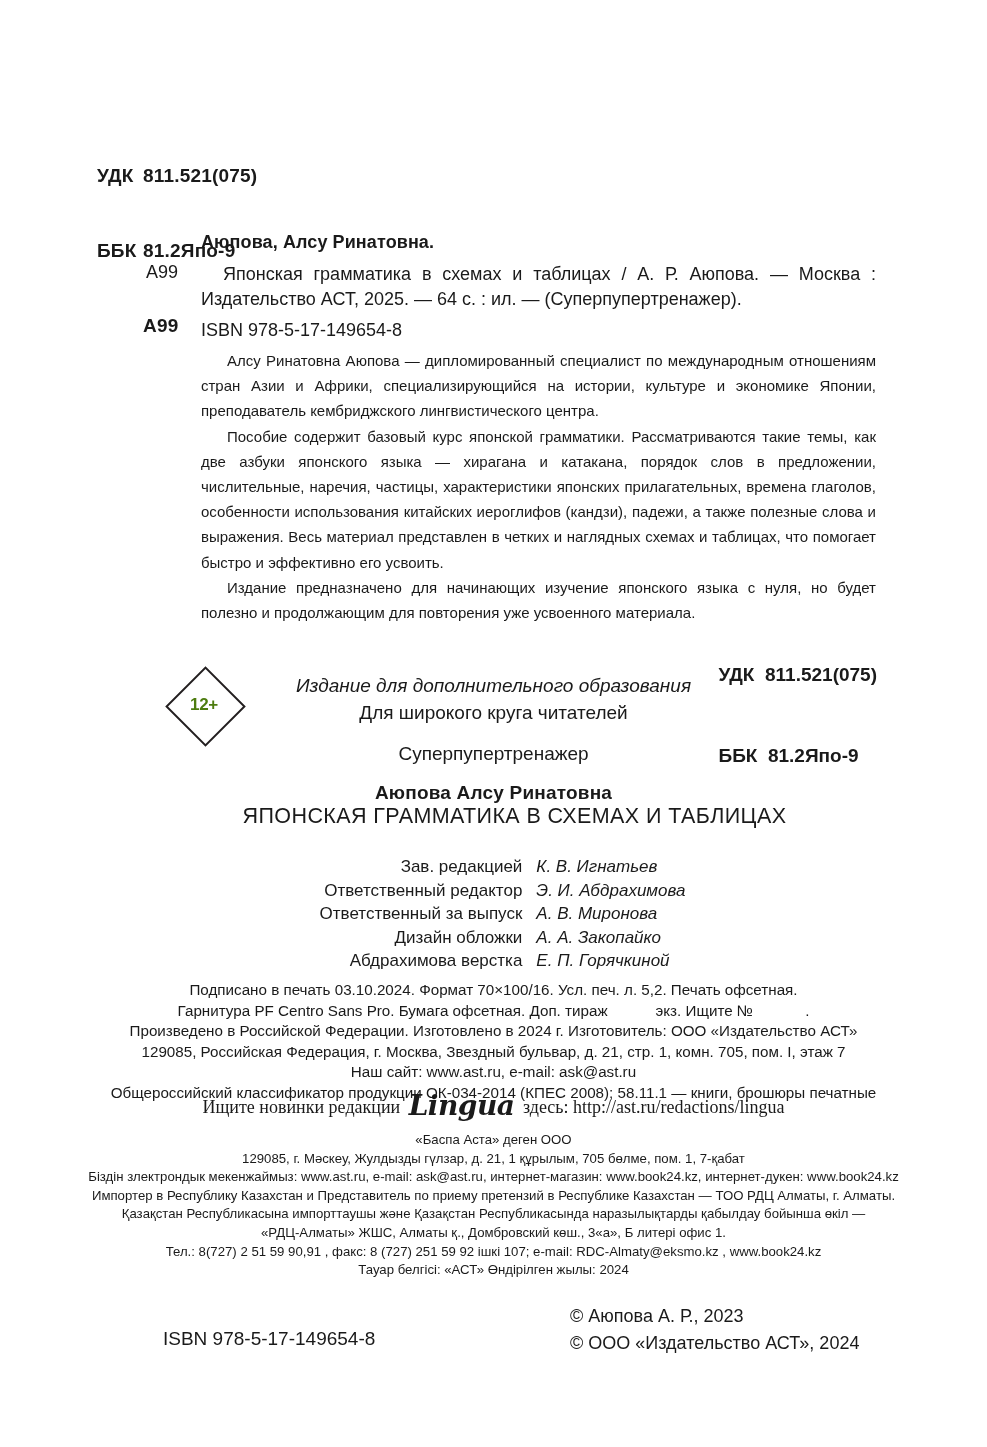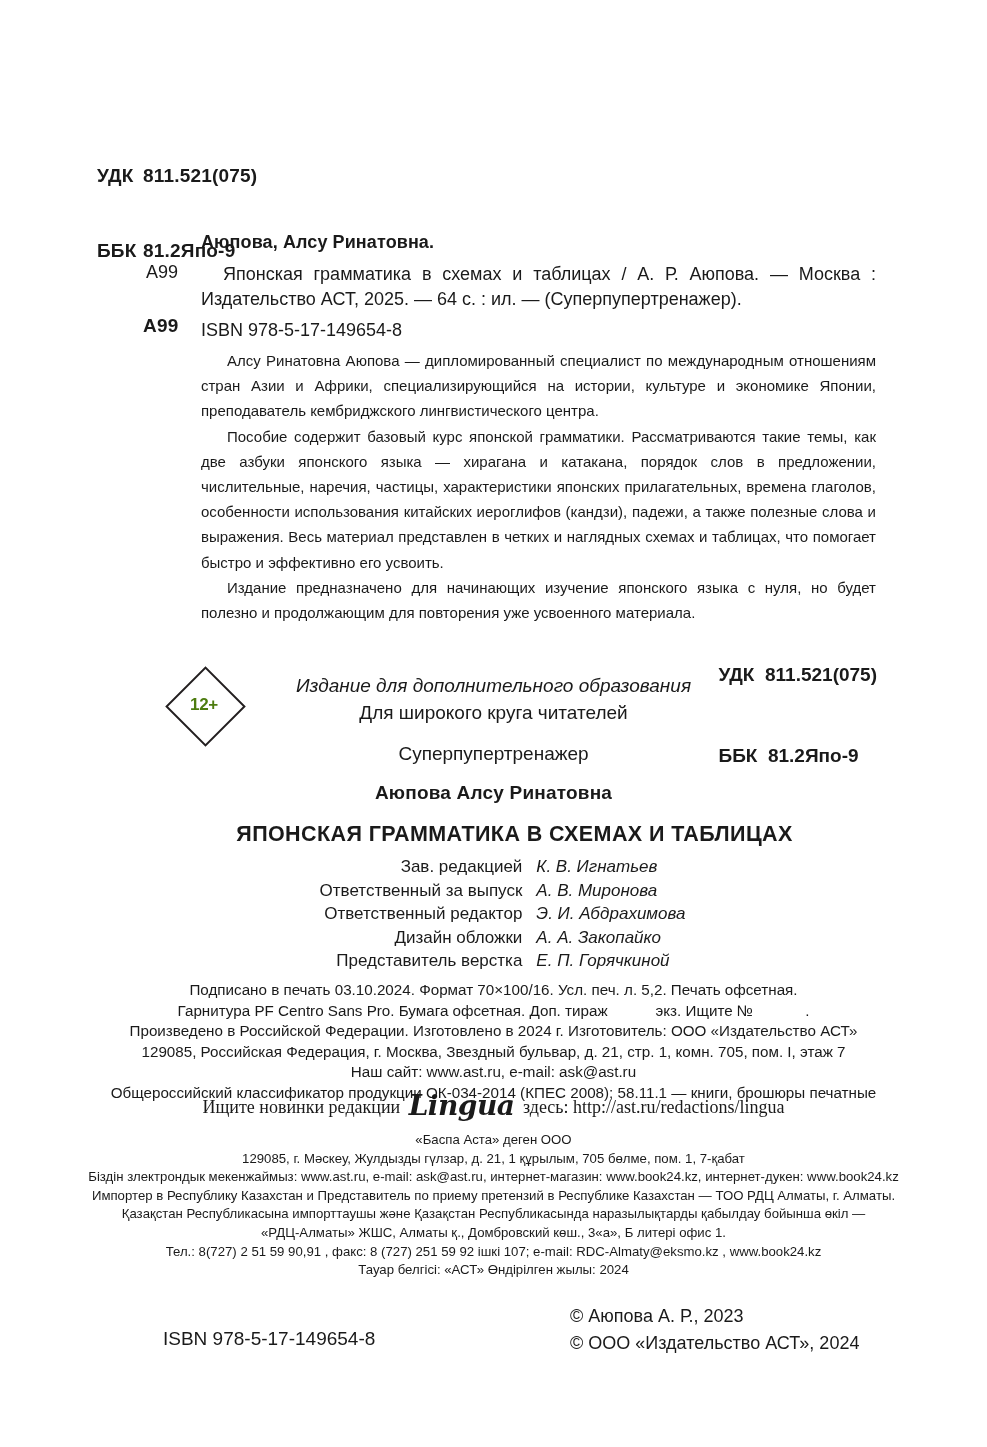--- a/index.html
+++ b/index.html
@@ -160,23 +160,23 @@
     line-height: 28px;
     font-weight: normal;
   }
   .book-author {
     margin-top: 14px;
     font-size: 19px;
     font-weight: bold;
     letter-spacing: 0.2px;
   }
   .book-title {
-    margin-top: 18px;
+    margin-top: 0;
     font-size: 21.5px;
-    font-weight: bold;
+    font-weight: normal;
     letter-spacing: 0.4px;
     padding-left: 42px;
   }
 
   
   .credits {
     position: absolute;
     left: 18px;
     right: 0;
     top: 855px;
@@ -317,33 +317,33 @@
   </div>
 
   <div class="credits">
     <table>
       <tbody>
         <tr>
           <td class="role">Зав. редакцией</td>
           <td class="person">К. В. Игнатьев</td>
         </tr>
         <tr>
+          <td class="role">Ответственный редактор</td>
+          <td class="person">Э. И. Абдрахимова</td>
+        </tr>
+        <tr>
           <td class="role">Ответственный за выпуск</td>
           <td class="person">А. В. Миронова</td>
         </tr>
         <tr>
-          <td class="role">Ответственный редактор</td>
-          <td class="person">Э. И. Абдрахимова</td>
-        </tr>
-        <tr>
           <td class="role">Дизайн обложки</td>
           <td class="person">А. А. Закопайко</td>
         </tr>
         <tr>
-          <td class="role">Представитель верстка</td>
+          <td class="role">Абдрахимова верстка</td>
           <td class="person">Е. П. Горячкиной</td>
         </tr>
       </tbody>
     </table>
   </div>
 
   <div class="imprint">
     <div>Подписано в печать 03.10.2024. Формат 70×100/16. Усл. печ. л. 5,2. Печать офсетная.</div>
     <div><span>Гарнитура PF Centro Sans Pro. Бумага офсетная. Доп. тираж</span><span class="spacer-sm"></span><span>экз. Ищите №</span><span class="spacer-xs"></span><span>.</span></div>
     <div>Произведено в Российской Федерации. Изготовлено в 2024 г. Изготовитель: ООО «Издательство АСТ»</div>

